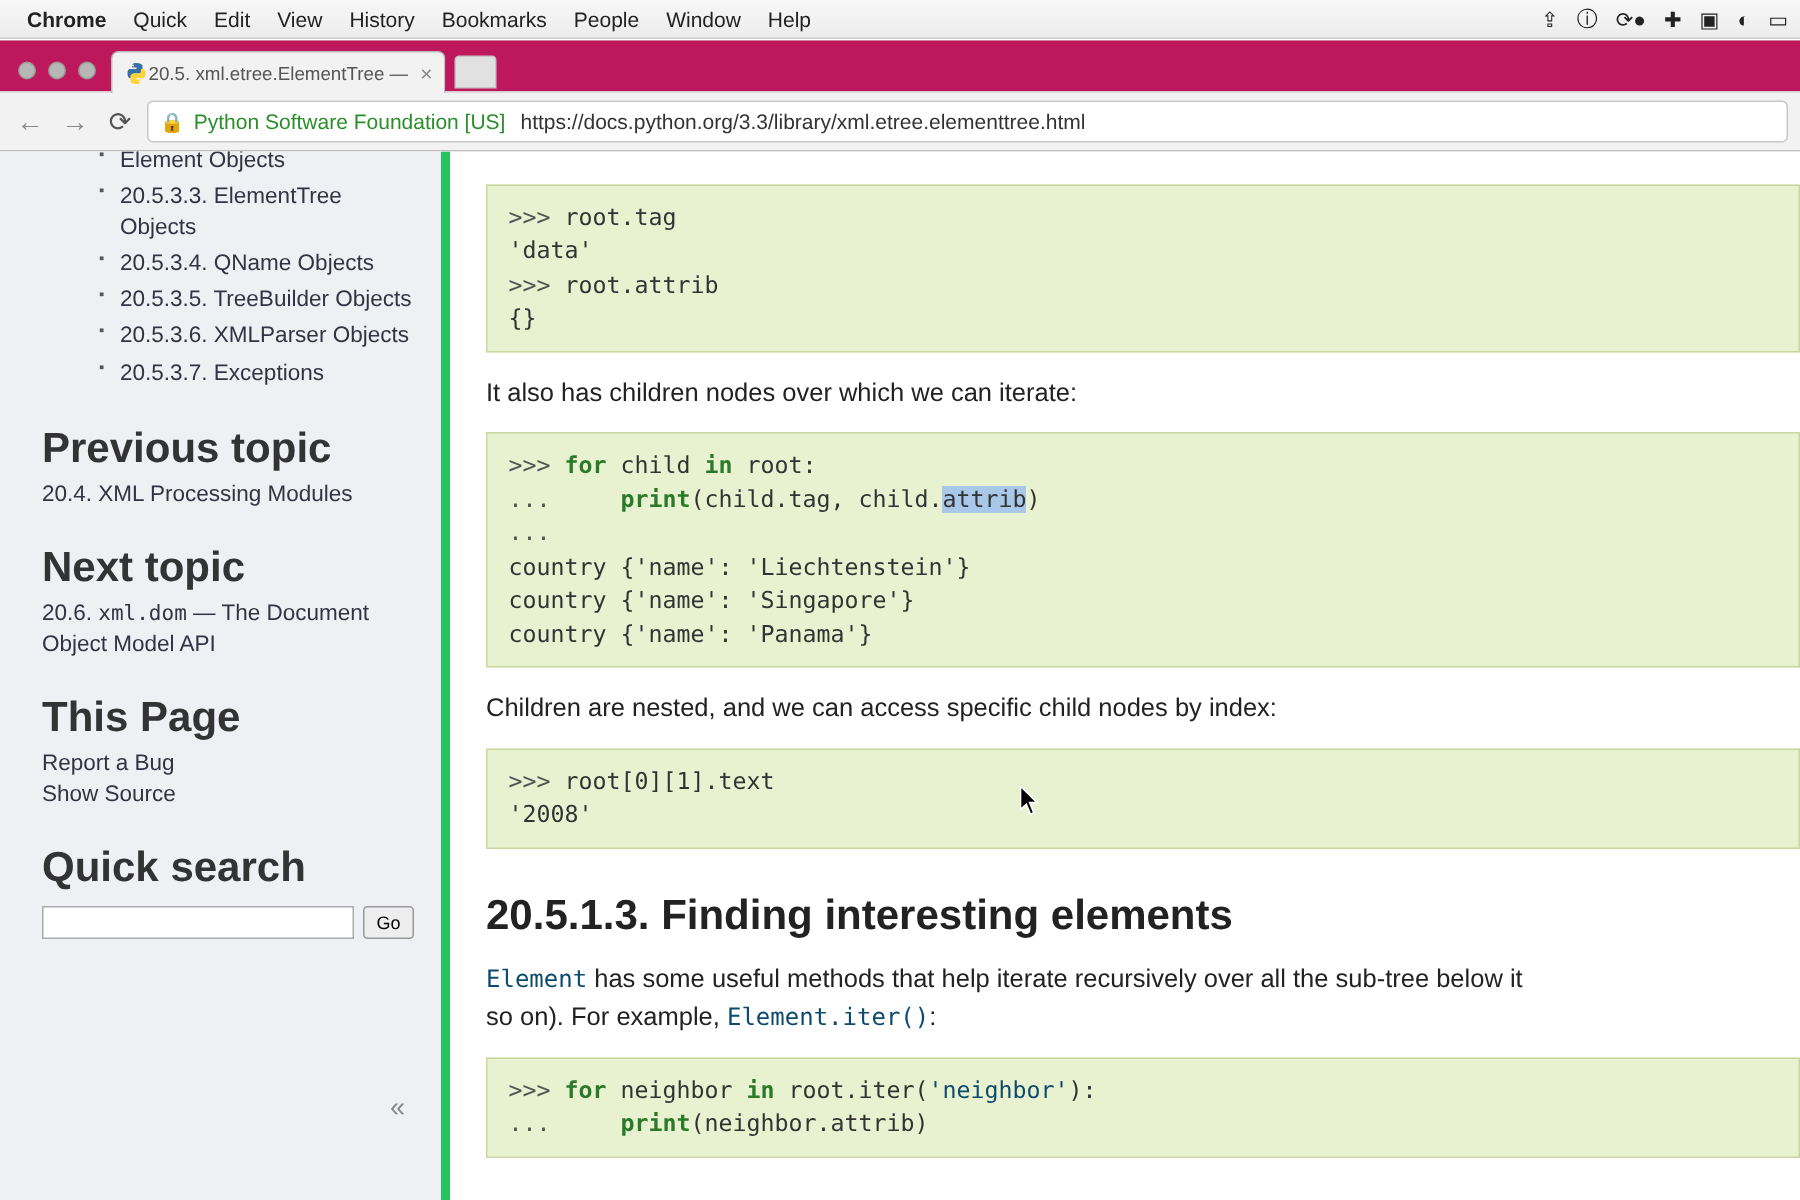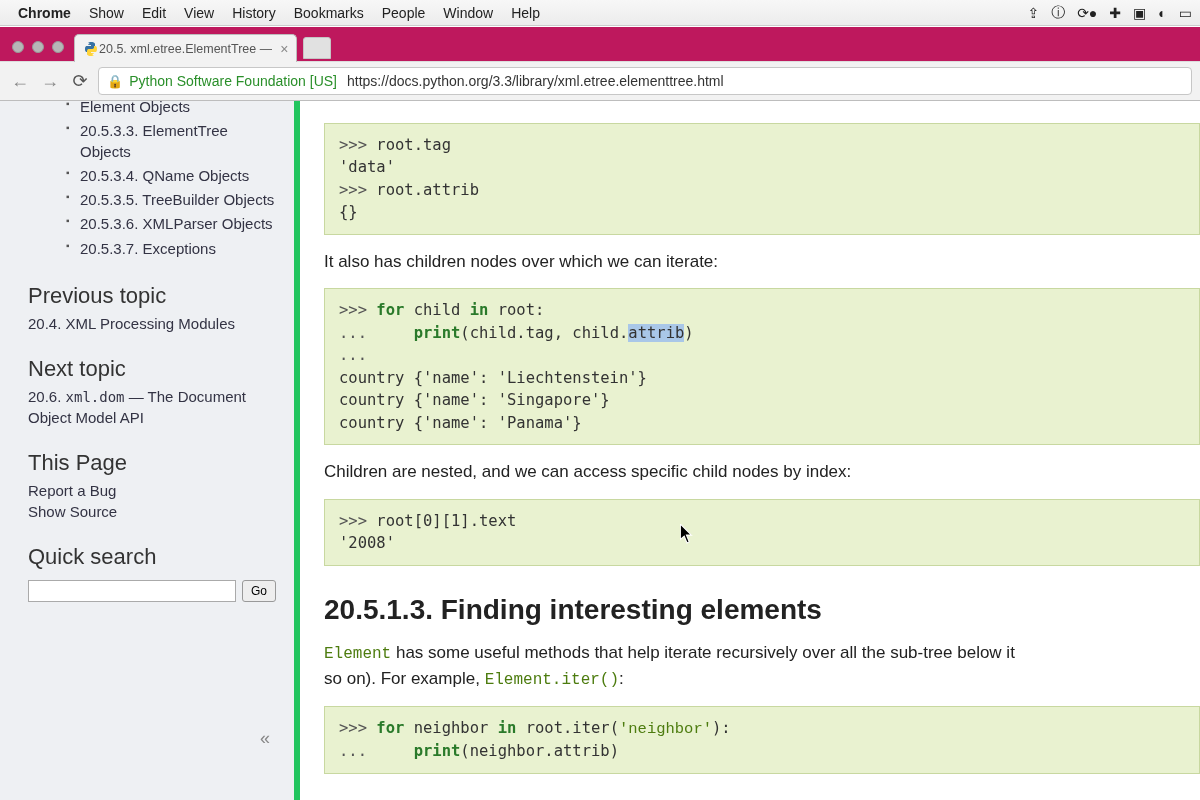--- a/index.html
+++ b/index.html
@@ -119,21 +119,21 @@
     position:relative;
     padding:2px 0 2px 12px;
     line-height:1.35;
     cursor:pointer;
     color:#334;
   }
   .sidebar .toc-item::before {
     content:"▪"; position:absolute; left:-2px; top:2px; font-size:10px; color:#555;
   }
   .sidebar h3 {
-    font-size:22px; font-weight:400; color:#333;
+    font-size:28px; font-weight:700; color:#333;
     margin:22px 0 4px 0;
   }
   .sidebar .topic-link { color:#334; cursor:pointer; line-height:1.4; }
   .sidebar .code-word { font-family: Menlo, Consolas, monospace; font-size:14px;}
   .quick-search { margin-top:10px; display:flex; gap:6px; align-items:center;}
   .quick-search input {
     flex:1; height:22px; border:1px solid #aaa; background:#fff; font-size:13px;
     padding:0 4px;
   }
   .quick-search button {
@@ -161,38 +161,38 @@
     line-height:1.45;
     white-space:pre;
     color:#333;
     overflow:hidden;
   }
   .prompt { color:#555; }
   .kw { color:#2a7a2a; font-weight:700; }
   .hl { background:#a9c7e8; }
   .content h2 { font-size:28px; font-weight:700; margin:28px 12px 12px 0; color:#222;}
   .tt { font-family: Menlo, Consolas, monospace; color:#3377aa; font-size:16px;}
-  .link { color:#4d7c0f; cursor:pointer;font-family:Liberation Mono, monospace;}
+  .link { color:#0c4a6e; cursor:pointer;}
 
   .cursor-arrow {
     position:absolute; width:14px; height:20px;
     pointer-events:none;
   }
 
   
   .py-favicon { display:inline-block; width:16px; height:16px; position:relative;}
   .py-favicon svg { width:16px; height:16px; }
 </style>
 </head>
 <body>
 
 <div class="menubar">
   <span class="apple"></span>
   <span class="menu-item bold">Chrome</span>
-  <span class="menu-item">Show</span>
+  <span class="menu-item">Quick</span>
   <span class="menu-item">Edit</span>
   <span class="menu-item">View</span>
   <span class="menu-item">History</span>
   <span class="menu-item">Bookmarks</span>
   <span class="menu-item">People</span>
   <span class="menu-item">Window</span>
   <span class="menu-item">Help</span>
   <span class="spacer"></span>
   <span class="status-icon">⇪</span>
   <span class="status-icon">ⓘ</span>

